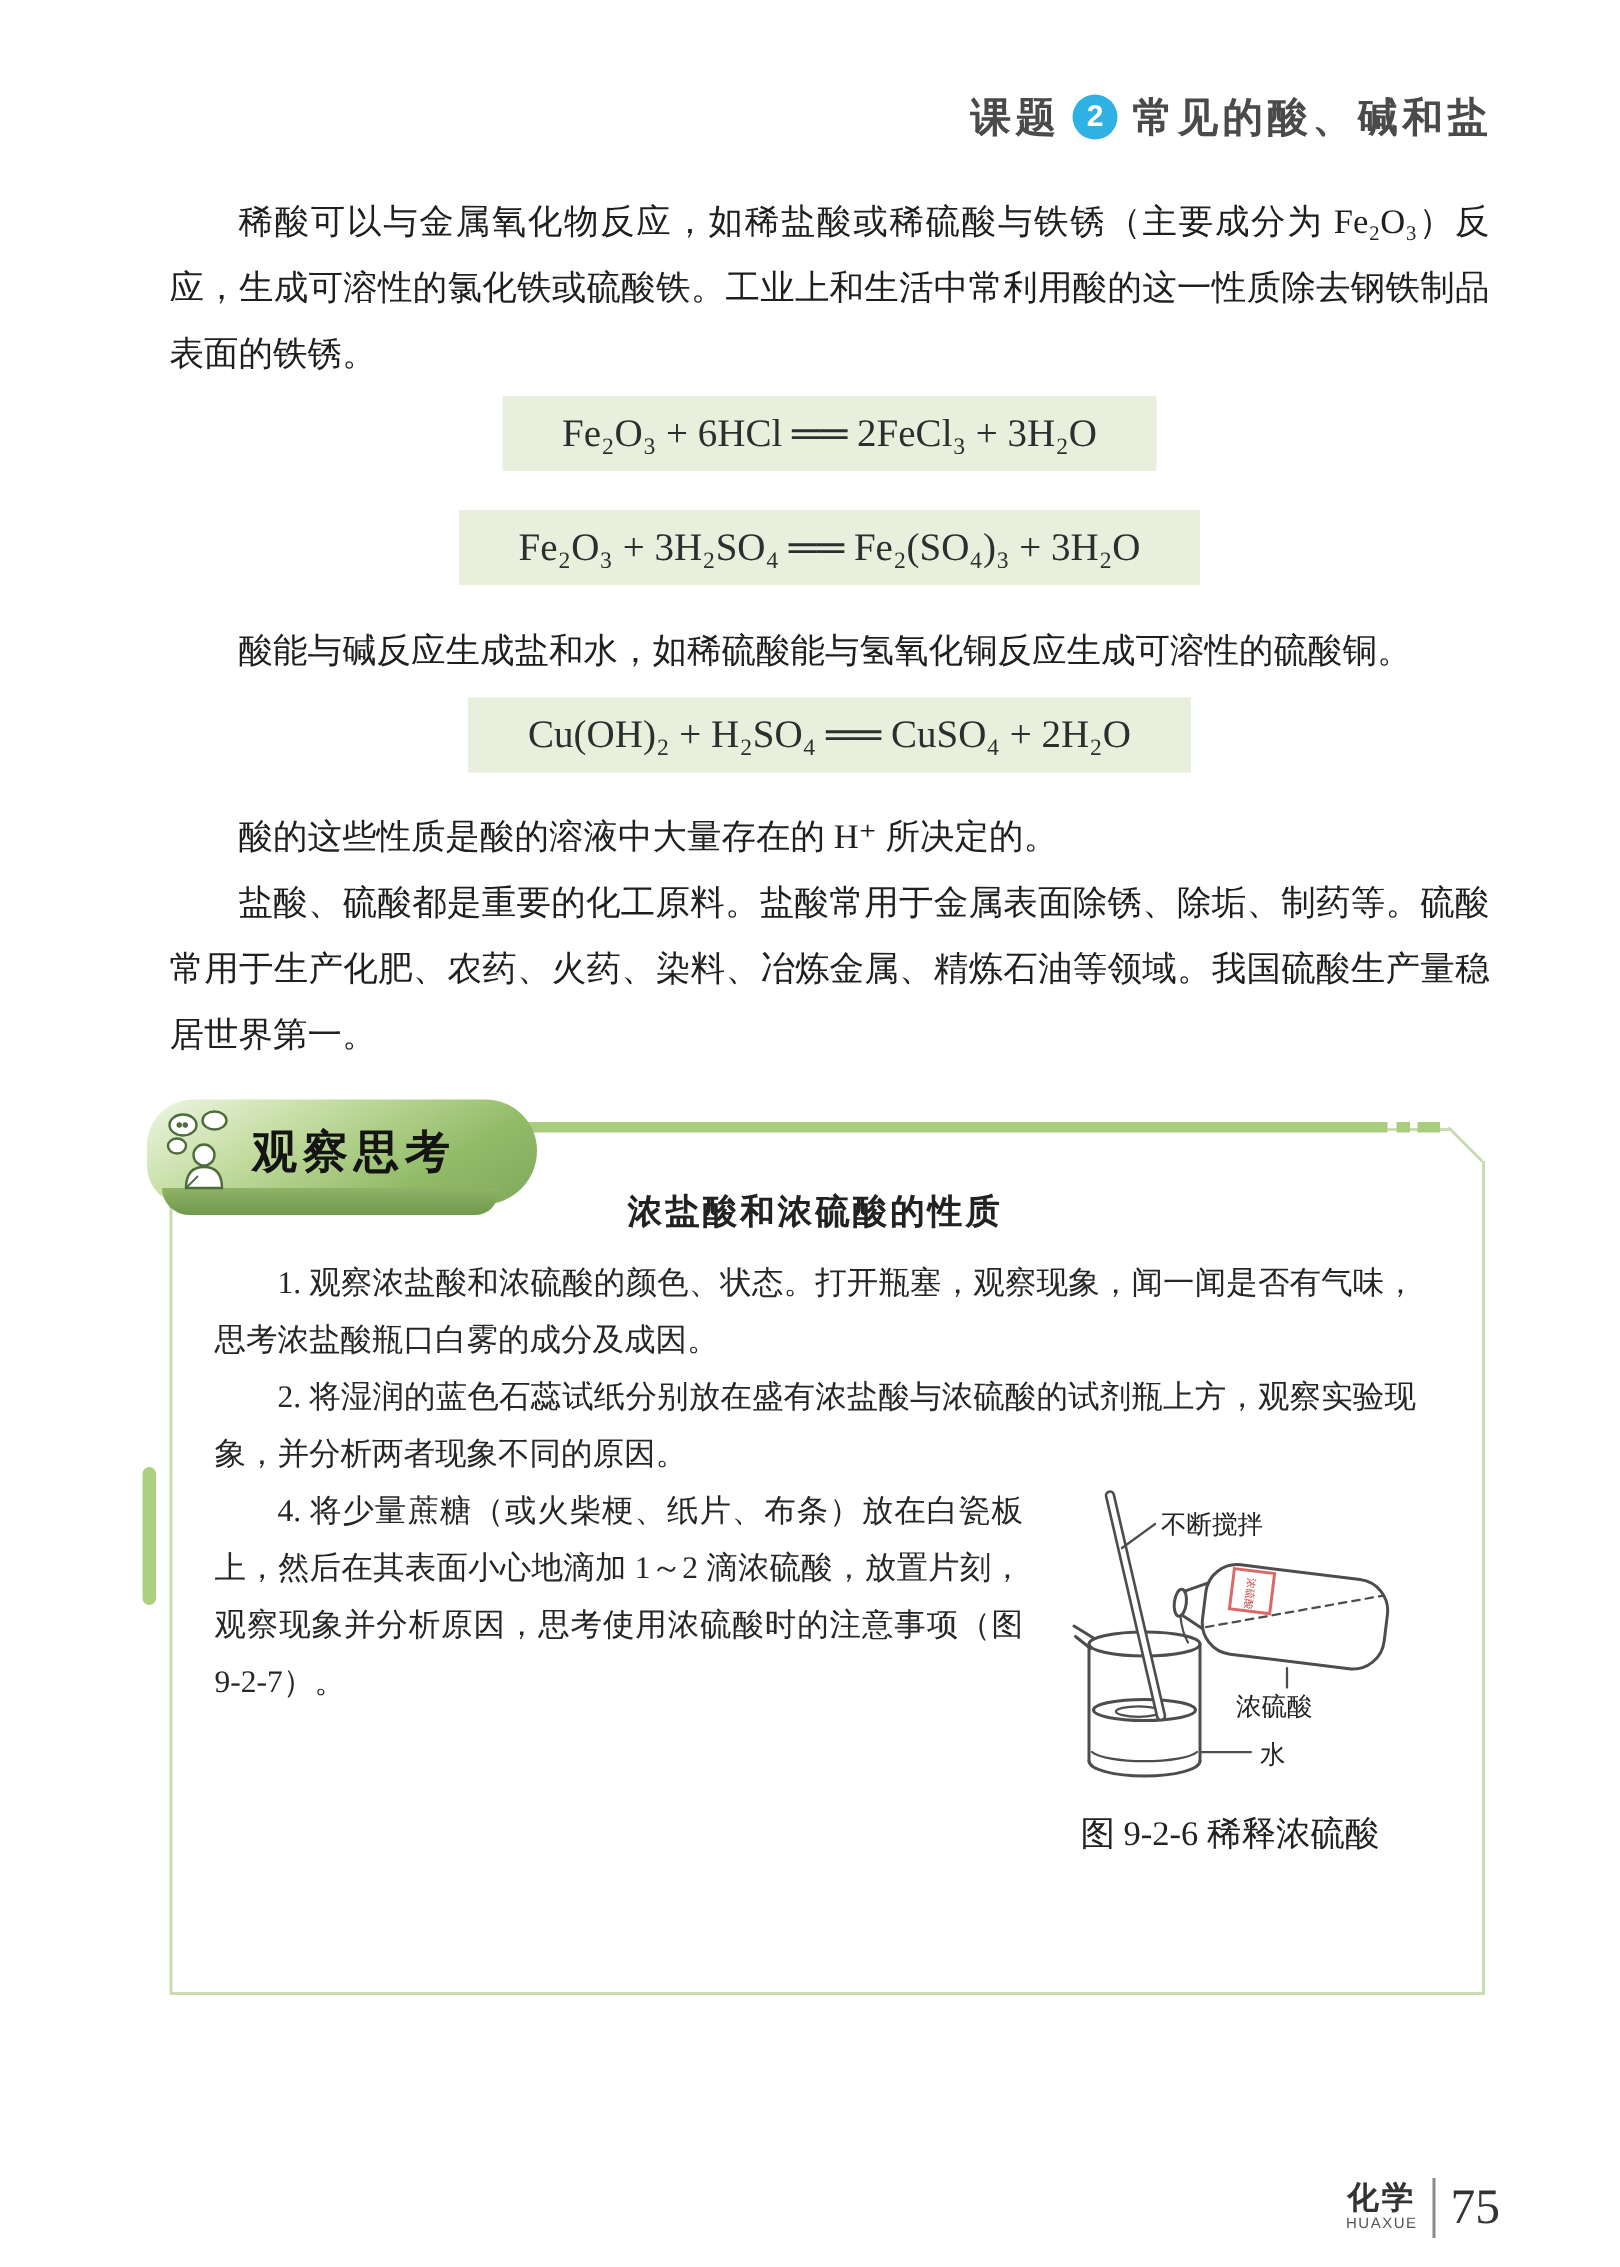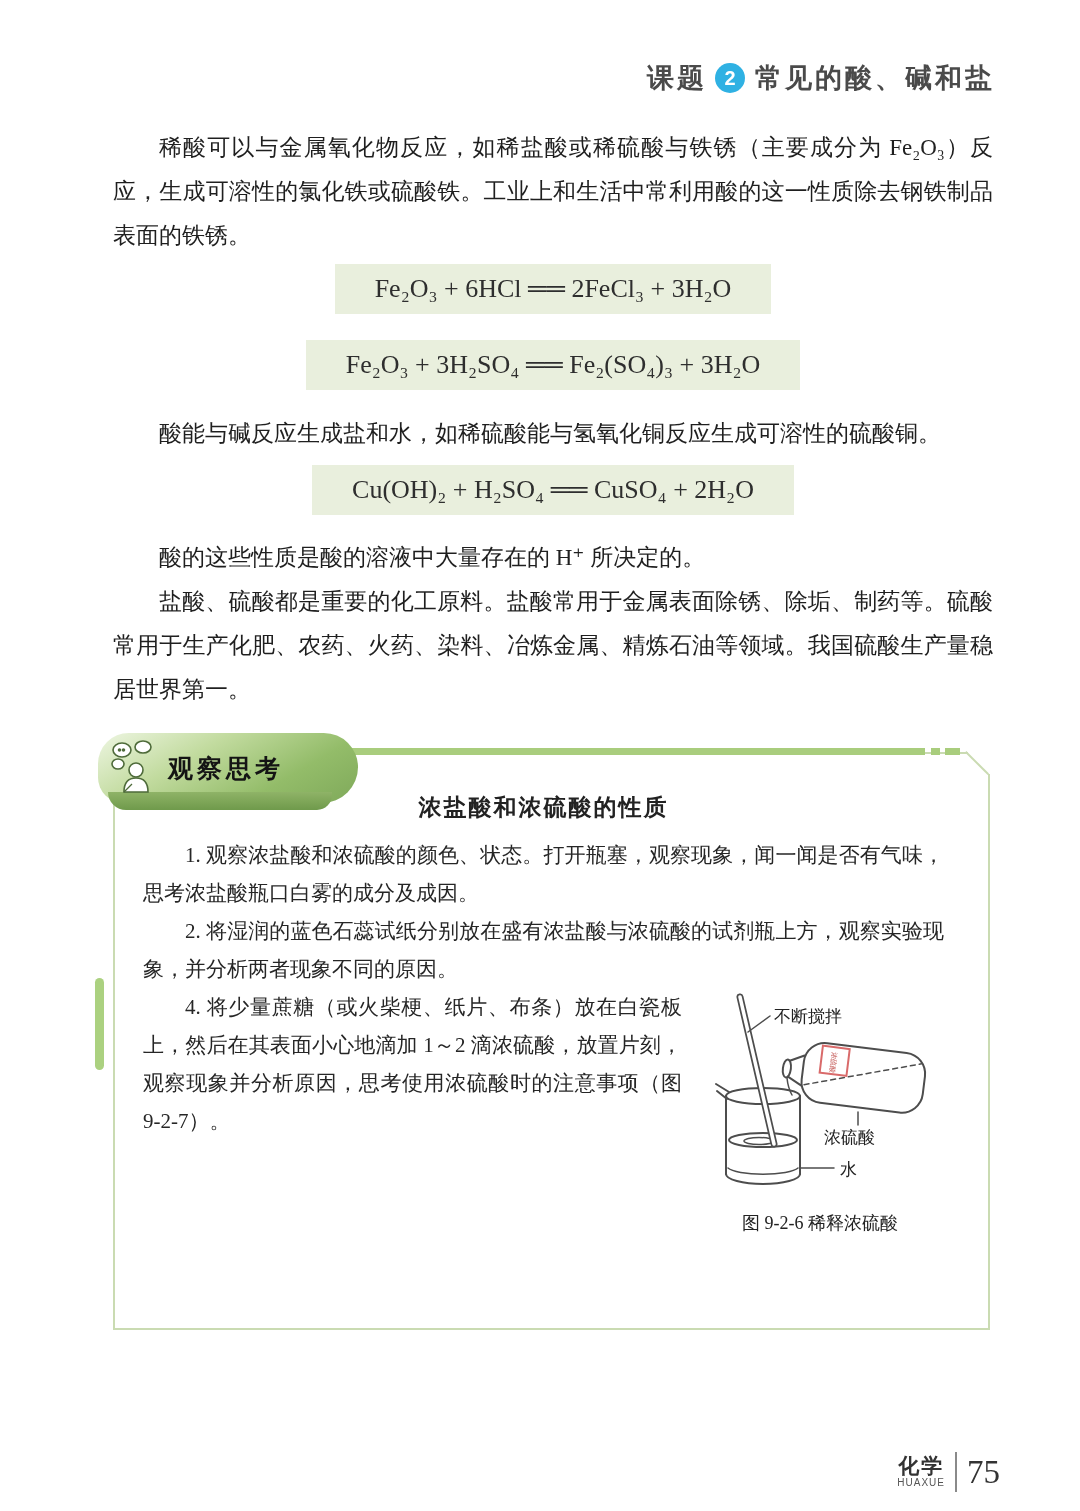--- a/index.html
+++ b/index.html
@@ -70,21 +70,21 @@
     z-index:3;
   }
   .tab::after {
     content:""; position:absolute; left:10px; right:26px; bottom:-7px; height:18px;
     background:linear-gradient(#8fb367,#6f9a4b);
     border-radius:0 0 30px 36px; z-index:-1;
   }
   .tab-icon { width:52px; height:56px; flex:0 0 auto; }
   .tab-label {
     font-family:"Liberation Sans","DejaVu Sans",sans-serif;
-    font-weight:bold; font-size:25px; color:#141414; letter-spacing:4px; margin-left:6px;
+    font-weight:bold; font-size:30px; color:#141414; letter-spacing:4px; margin-left:6px;
   }
   .side-bar {
     position:absolute; left:95px; top:978px; width:9px; height:92px;
     background:#abd180; border-radius:5px;
   }
 
   .box-content {
     position:absolute; left:115px; top:754px; width:873px; height:574px;
     box-sizing:border-box; padding:38px 44px 0 28px;
     font-size:21px; line-height:38px;
@@ -92,21 +92,21 @@
   .box-title {
     text-align:center; font-weight:bold; font-size:23px; line-height:30px;
     margin:0 0 14px 0; letter-spacing:2px;
     font-family:"Liberation Sans","DejaVu Sans",sans-serif; color:#222;
   }
   .box-item { margin:0; text-indent:2em; text-align:justify; color:#262626; }
 
   
   .figure-float { float:right; width:248px; margin:4px 0 6px 14px; }
   .figure-svg { display:block; width:248px; height:206px; }
-  .figure-caption { text-align:center; font-size:18px; line-height:30px; margin-top:10px; color:#222; }
+  .figure-caption { text-align:center; font-size:23px; line-height:30px; margin-top:10px; color:#222; }
 
   
   .page-footer { position:absolute; right:80px; top:1452px; display:flex; align-items:center; }
   .f-sub { text-align:center; font-family:"Liberation Sans","DejaVu Sans",sans-serif; }
   .f-cn { font-size:21px; font-weight:bold; letter-spacing:2px; color:#333; line-height:22px; }
   .f-py { font-size:10px; color:#555; letter-spacing:1px; line-height:12px; }
   .f-div { width:2px; height:40px; background:#8a8a8a; margin:0 10px; }
   .f-num { font-size:33px; color:#333; }
 </style>
 </head>

